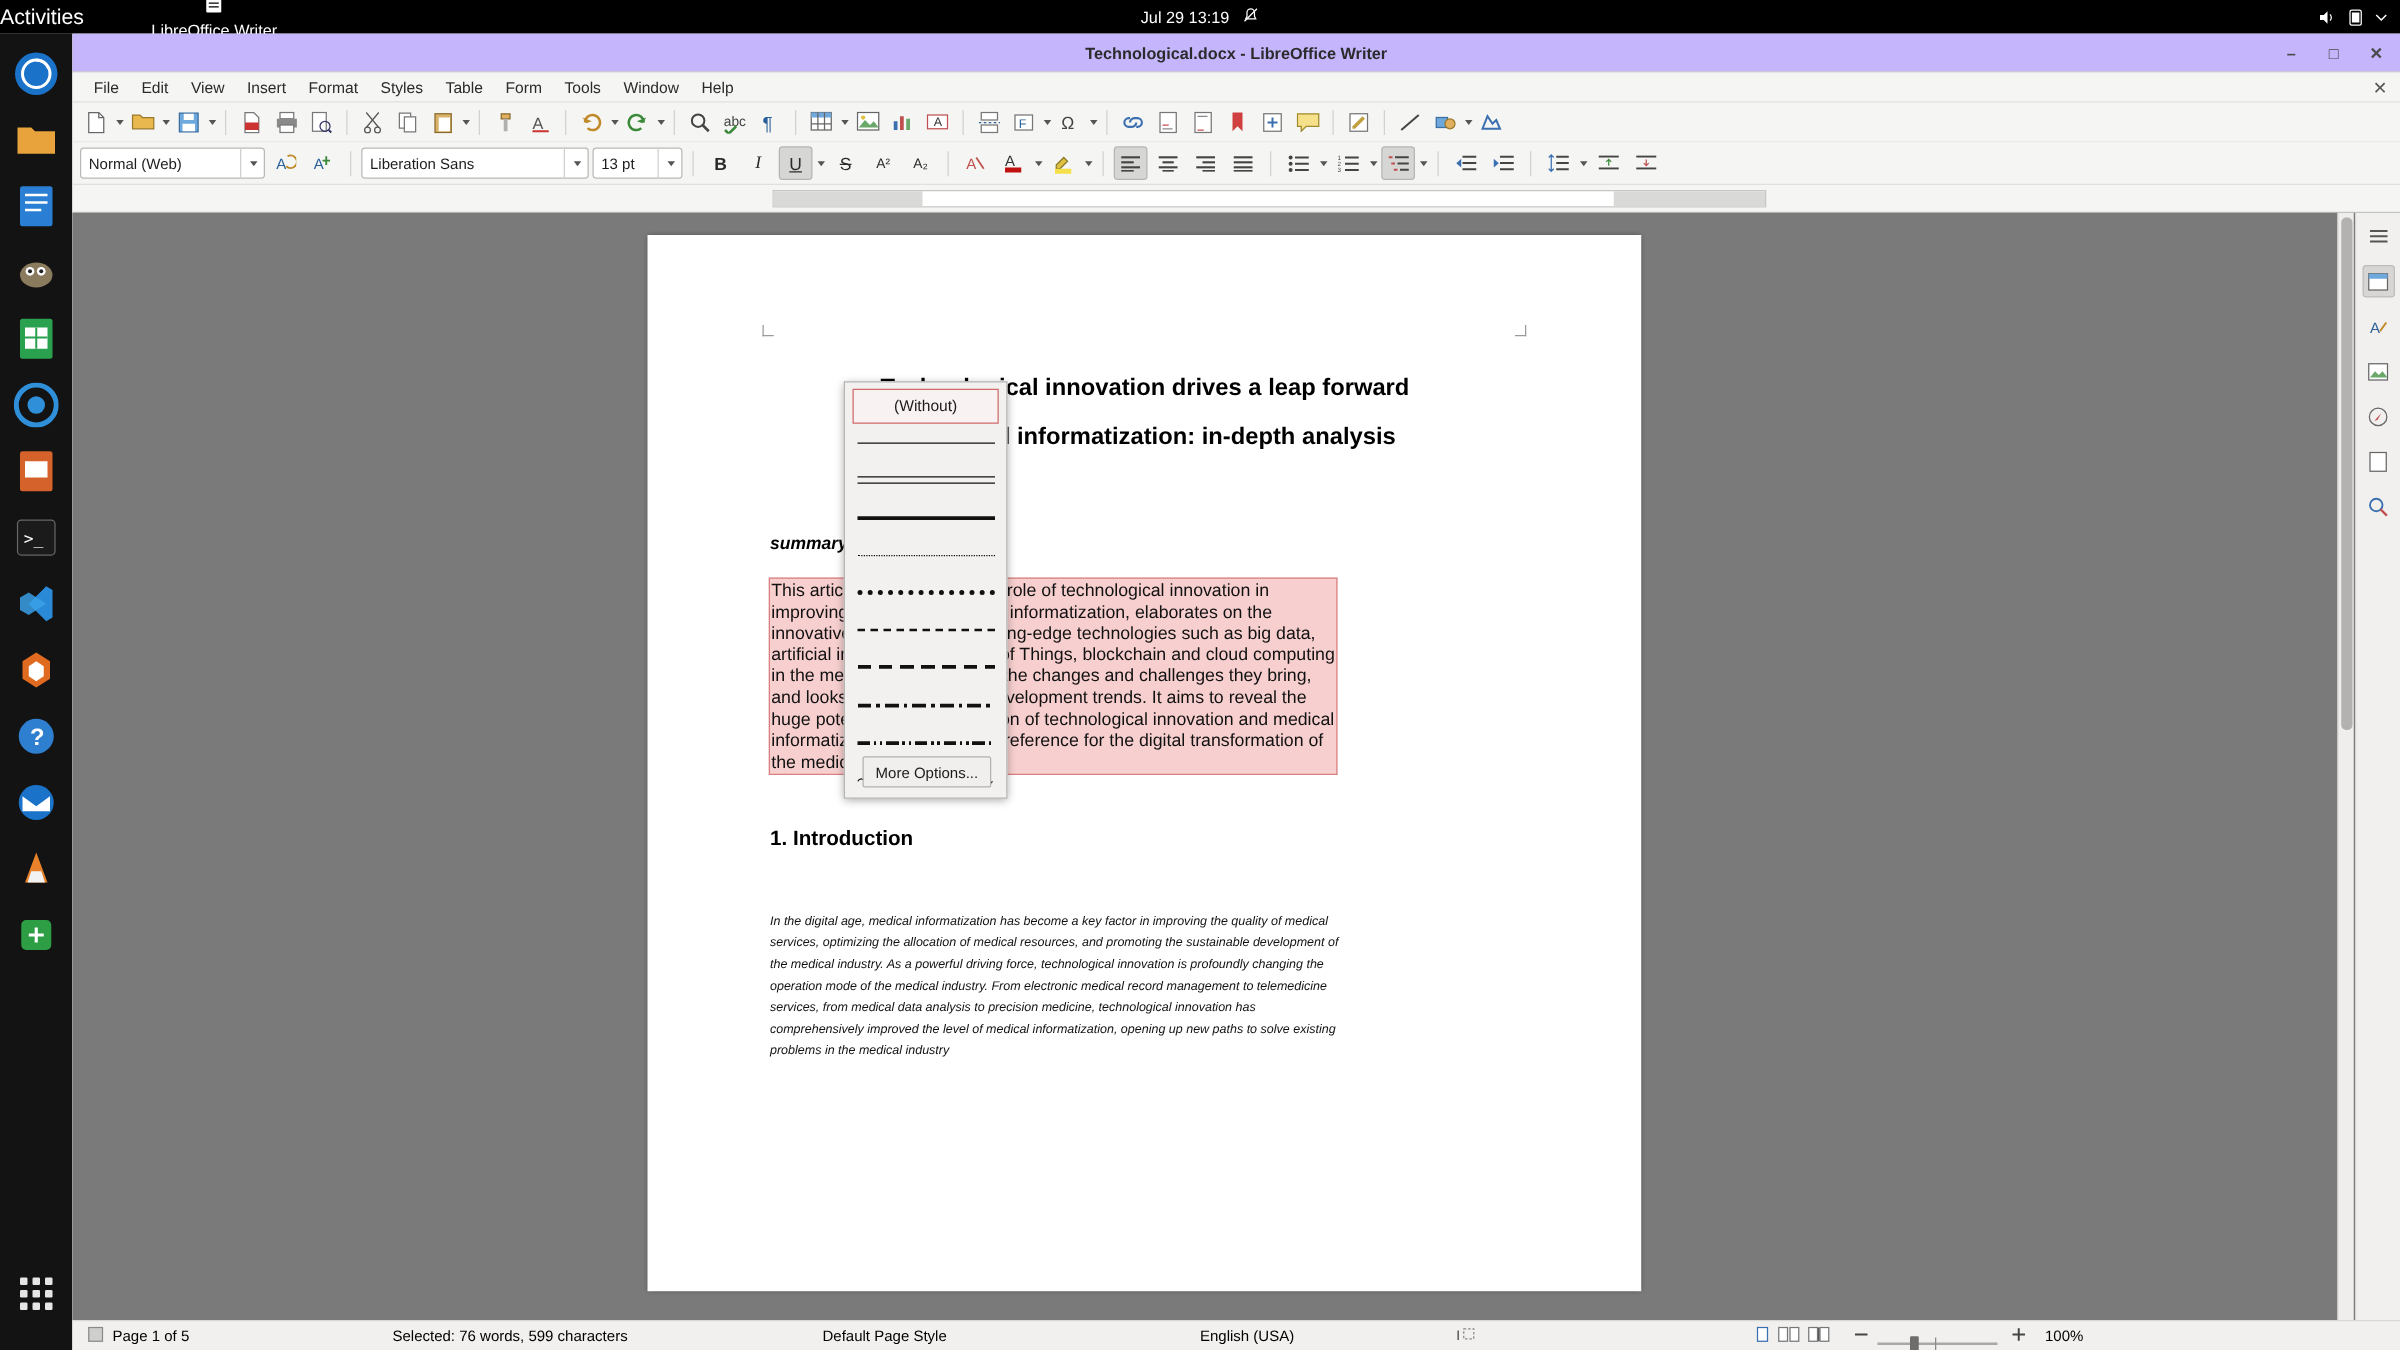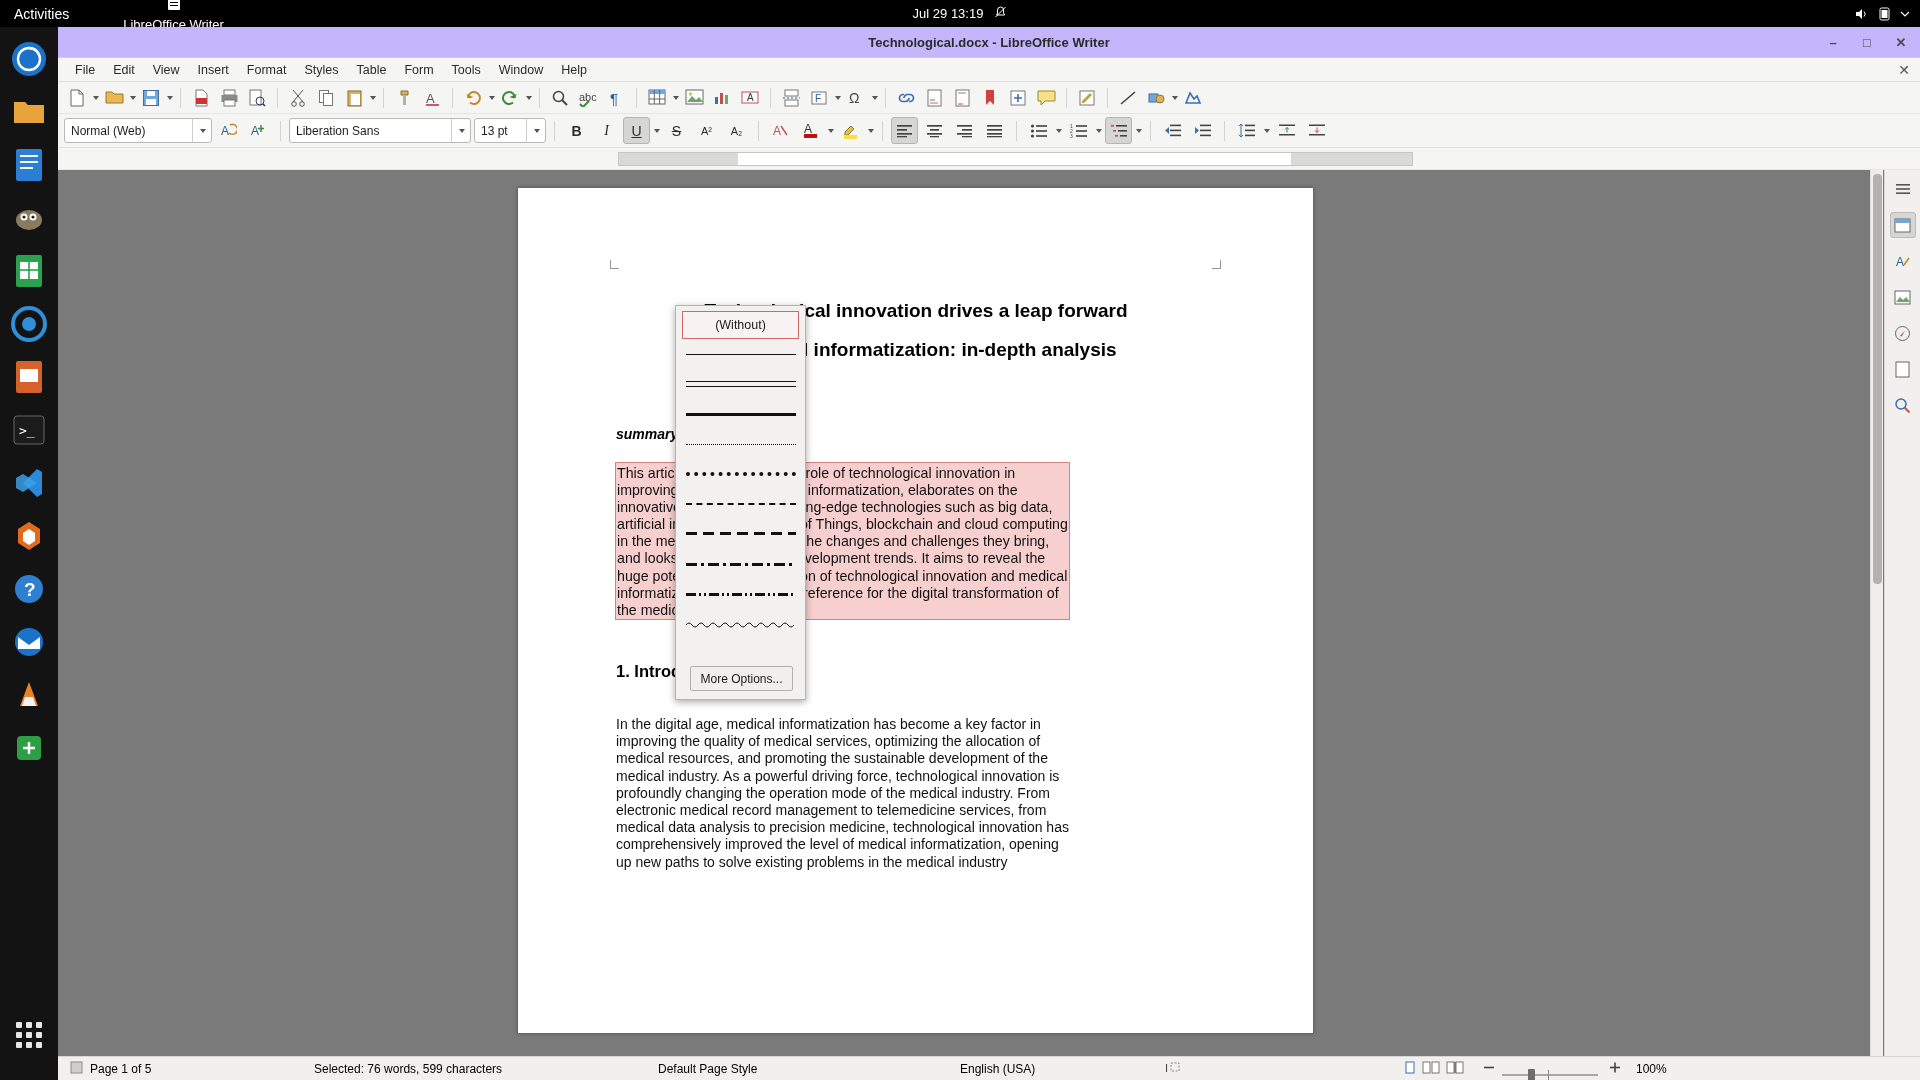--- a/index.html
+++ b/index.html
@@ -12,21 +12,21 @@
   }
   #app { position: relative; width: 1920px; height: 1080px; }
 
   
   .topbar {
     position: absolute; top: 0; left: 0; width: 1920px; height: 27px;
     background: #000000; color: #ffffff;
     display: flex; align-items: center;
     font-size: 13px;
   }
-  .topbar .activities { margin-left: 14px; font-size: 14px; }
+  .topbar .activities { font-size: 17px; }
   .topbar .appname { margin-left: 54px; display: flex; align-items: center; gap: 7px; flex-direction: column; }
   .topbar .appicon {
     width: 12px; height: 14px; background: #ffffff; border-radius: 1px;
     position: relative;
   }
   .topbar .appicon:after {
     content: ""; position: absolute; left: 2px; top: 3px; width: 8px; height: 1px;
     background: #000; box-shadow: 0 3px 0 #000, 0 6px 0 #000;
   }
   .topbar .clock {
@@ -149,27 +149,27 @@
     position: absolute; left: 97px; top: 274px; width: 455px;
     background: #f7cfcf; border: 1px solid #d88080;
     font-size: 14.2px; line-height: 17.1px; color: #111;
     padding: 2px 0 0 1px;
   }
   .h2 {
     position: absolute; left: 98px; top: 474px;
     font-size: 16.5px; font-weight: bold; color: #000;
   }
   .body-para {
-    position: absolute; left: 98px; top: 528px; width: 455px;
-    font-size: 14px; line-height: 17.2px; color: #111;
+    position: absolute; left: 98px; top: 541px; width: 455px;
+    font-size: 10px; line-height: 17.2px; color: #111; font-style: italic;
   }
 
   
   .ul-dropdown {
-    position: absolute; left: 617px; top: 135px; width: 131px; height: 395px;
+    position: absolute; left: 617px; top: 135px; width: 131px; height: 334px;
     background: #f2f1f0; border: 1px solid #b5b4b2;
     box-shadow: 0 2px 7px rgba(0,0,0,.35);
     z-index: 40;
   }
   .ul-item {
     height: 30px; display: flex; align-items: center; justify-content: center;
     position: relative;
   }
   .ul-without {
     margin: 5px 6px 0 6px; height: 28px; border: 1px solid #d06a6a; background: #f9f2f2;

